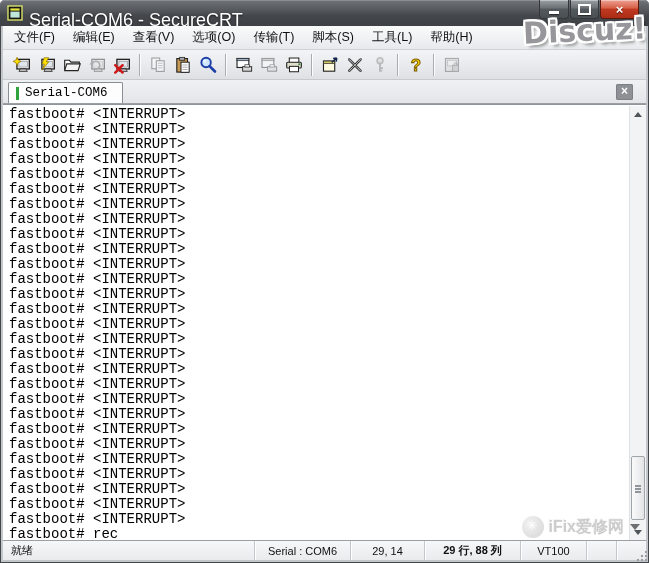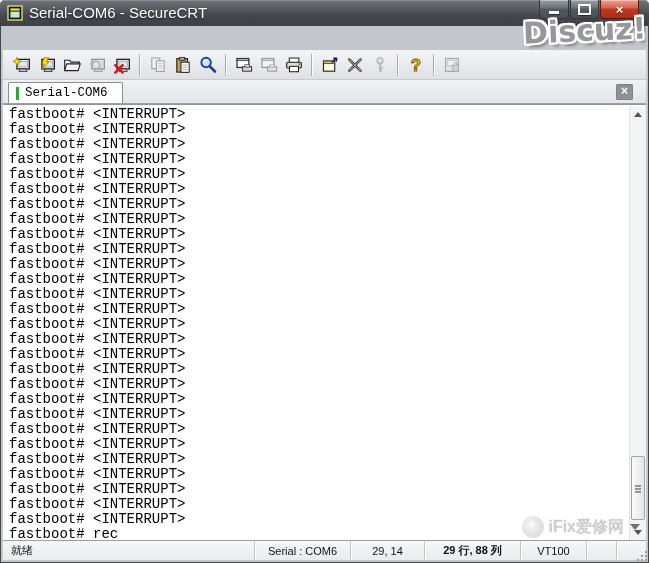--- a/index.html
+++ b/index.html
@@ -3,21 +3,21 @@
 <meta charset="utf-8">
 <style>
   html,body{margin:0;padding:0;background:#fff;}
   body{width:649px;height:563px;position:relative;font-family:"Liberation Sans",sans-serif;overflow:hidden;}
   .window{position:absolute;inset:0;background:#c3c7cb;border-radius:5px 5px 0 0;box-shadow:inset 0 0 0 1px #43474a;}
 
   
   .titlebar{position:absolute;left:0;top:0;right:0;height:26px;border-radius:5px 5px 0 0;
     background:linear-gradient(#70747a,#54585c 40%,#44484c 60%,#3d4145);box-shadow:inset 0 1px 0 #8a8e93;}
   .title-icon{position:absolute;left:7px;top:5px;width:16px;height:16px;}
-  .title-text{position:absolute;left:29px;top:0;line-height:25px;color:#fff;font-size:15px;
+  .title-text{position:absolute;left:29px;top:8px;line-height:25px;color:#fff;font-size:18px;
     text-shadow:0 1px 2px rgba(0,0,0,.7);white-space:nowrap;}
   .win-controls{position:absolute;right:10px;top:0;display:flex;gap:1px;}
   .win-btn{height:19px;border:1px solid #35383b;border-top:none;border-radius:0 0 4px 4px;
     display:flex;align-items:center;justify-content:center;box-sizing:border-box;
     background:linear-gradient(#9ba0a5,#6a6f74 45%,#54595e 50%,#4a4f54);box-shadow:inset 0 1px 0 rgba(255,255,255,.4);}
   .win-btn.min{width:30px}.win-btn.max{width:29px}
   .win-btn.close{width:39px;background:linear-gradient(#edA193,#d65f46 45%,#c03a22 50%,#ab2c15);border-color:#5e180c;}
   .glyph-min{width:10px;height:3px;background:#fff;box-shadow:0 1px 1px rgba(0,0,0,.5);margin-top:6px;}
   .glyph-max{width:9px;height:7px;border:2px solid #fff;box-shadow:0 1px 1px rgba(0,0,0,.5);}
   .glyph-close{color:#fff;font-size:13px;font-weight:bold;text-shadow:0 1px 1px rgba(0,0,0,.6);line-height:17px;}
@@ -200,20 +200,30 @@
           <div class="glyph-max"></div>
         </div>
       <div class="win-btn close">
           <div class="glyph-close">×</div>
         </div>
     </div>
   </div>
 
   <div class="wm-discuz">Discuz!</div>
 
+  <div class="menubar" id="menubar">
+      <div class="menu-item">文件(F)</div>
+      <div class="menu-item">编辑(E)</div>
+      <div class="menu-item">查看(V)</div>
+      <div class="menu-item">选项(O)</div>
+      <div class="menu-item">传输(T)</div>
+      <div class="menu-item">脚本(S)</div>
+      <div class="menu-item">工具(L)</div>
+      <div class="menu-item">帮助(H)</div>
+    </div>
 
   <div class="toolbar" id="toolbar">
       <div class="tb-btn">
         <svg>
           <use href="#sym-quick-connect"></use>
         </svg>
       </div>
       <div class="tb-btn">
         <svg>
           <use href="#sym-connect"></use>

